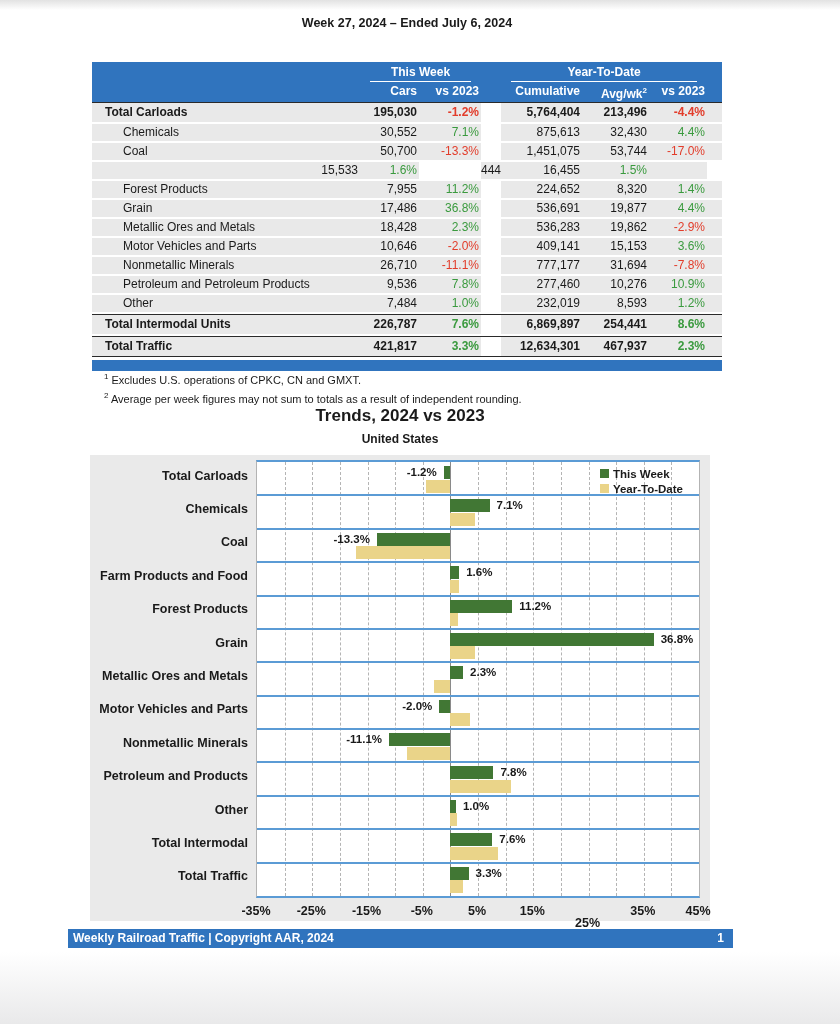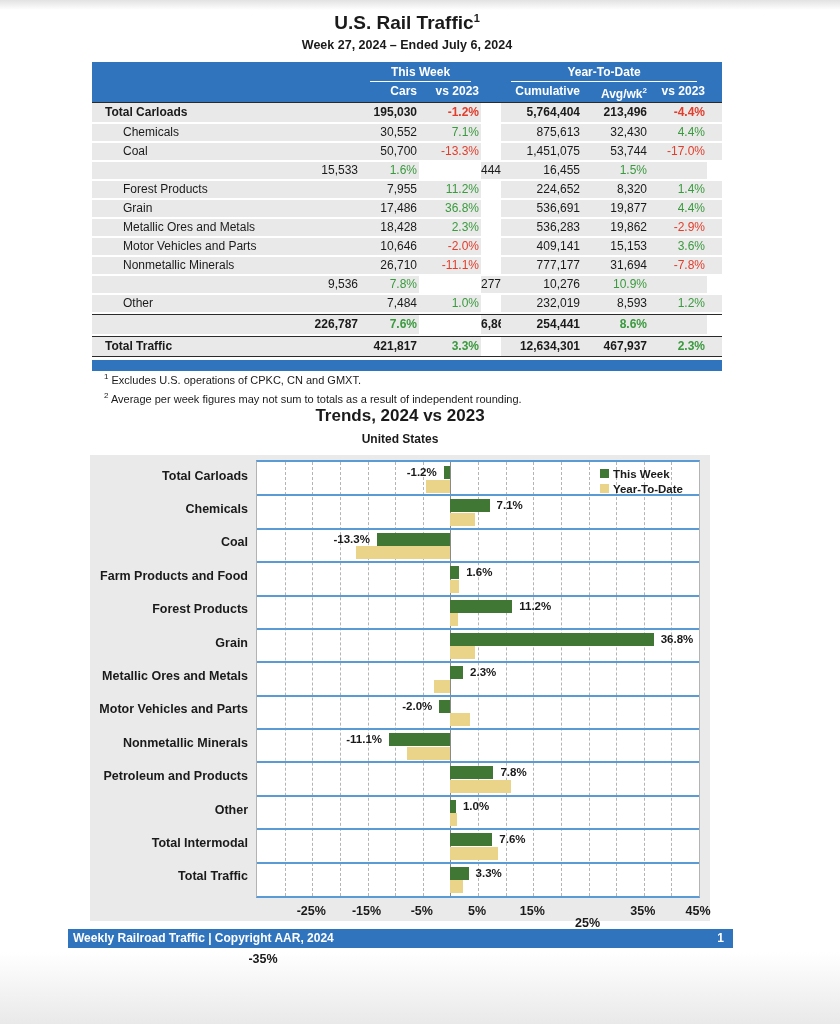--- a/index.html
+++ b/index.html
@@ -77,21 +77,20 @@
   .footer-text{padding-left:5px;}
   .footer-page{padding-right:9px;}
 </style>
 </head>
 <body>
 
 <div class="top-fade"></div>
 <div class="bottom-fade"></div>
 
 <div class="title-wrap">
-  <div class="doc-title"><span>U.S. Rail Traffic</span><sup>1</sup></div>
   <div class="doc-subtitle">Week 27, 2024 – Ended July 6, 2024</div>
 </div>
 
 <div class="rail-table">
   <div class="thead">
     <div class="tgrid th-row1">
       <div></div>
       <div class="group-span" style="grid-column:2 / span 2">
           <span class="ul">This Week</span>
         </div>
@@ -196,39 +195,41 @@
         <div class="c cell-label">Nonmetallic Minerals</div>
         <div class="c num">26,710</div>
         <div class="c pct neg">-11.1%</div>
         <div class="spacer"></div>
         <div class="c num">777,177</div>
         <div class="c num">31,694</div>
         <div class="c pct neg">-7.8%</div>
         <div class="c"></div>
       </div>
       <div class="tgrid t-row indent">
+        <div class="c cell-label">Petroleum and Petroleum Products</div>
         <div class="c num">9,536</div>
         <div class="c pct pos">7.8%</div>
         <div class="spacer"></div>
         <div class="c num">277,460</div>
         <div class="c num">10,276</div>
         <div class="c pct pos">10.9%</div>
         <div class="c"></div>
       </div>
       <div class="tgrid t-row indent">
         <div class="c cell-label">Other</div>
         <div class="c num">7,484</div>
         <div class="c pct pos">1.0%</div>
         <div class="spacer"></div>
         <div class="c num">232,019</div>
         <div class="c num">8,593</div>
         <div class="c pct pos">1.2%</div>
         <div class="c"></div>
       </div>
       <div class="tgrid t-row em rule-above">
+        <div class="c cell-label">Total Intermodal Units</div>
         <div class="c num">226,787</div>
         <div class="c pct pos">7.6%</div>
         <div class="spacer"></div>
         <div class="c num">6,869,897</div>
         <div class="c num">254,441</div>
         <div class="c pct pos">8.6%</div>
         <div class="c"></div>
       </div>
       <div class="tgrid t-row em rule-above rule-below">
         <div class="c cell-label">Total Traffic</div>
@@ -342,21 +343,21 @@
       <div class="cat-label" style="top: 180.615px;">Grain</div>
       <div class="cat-label" style="top: 214px;">Metallic Ores and Metals</div>
       <div class="cat-label" style="top: 247.385px;">Motor Vehicles and Parts</div>
       <div class="cat-label" style="top: 280.769px;">Nonmetallic Minerals</div>
       <div class="cat-label" style="top: 314.154px;">Petroleum and Products</div>
       <div class="cat-label" style="top: 347.538px;">Other</div>
       <div class="cat-label" style="top: 380.923px;">Total Intermodal</div>
       <div class="cat-label" style="top: 414.308px;">Total Traffic</div>
     </div>
   <div id="x-axis">
-      <div class="xtick" style="left: 151px; top: 449px; margin-top: 48px;">-35%</div>
+      <div class="xtick" style="left: 144px; top: 449px;">-35%</div>
       <div class="xtick" style="left: 199.25px; top: 449px;">-25%</div>
       <div class="xtick" style="left: 254.5px; top: 449px;">-15%</div>
       <div class="xtick" style="left: 309.75px; top: 449px;">-5%</div>
       <div class="xtick" style="left: 365px; top: 449px;">5%</div>
       <div class="xtick" style="left: 420.25px; top: 449px;">15%</div>
       <div class="xtick" style="left: 475.5px; top: 449px; margin-top: 12px;">25%</div>
       <div class="xtick" style="left: 530.75px; top: 449px;">35%</div>
       <div class="xtick" style="left: 586px; top: 449px;">45%</div>
     </div>
 </div>

